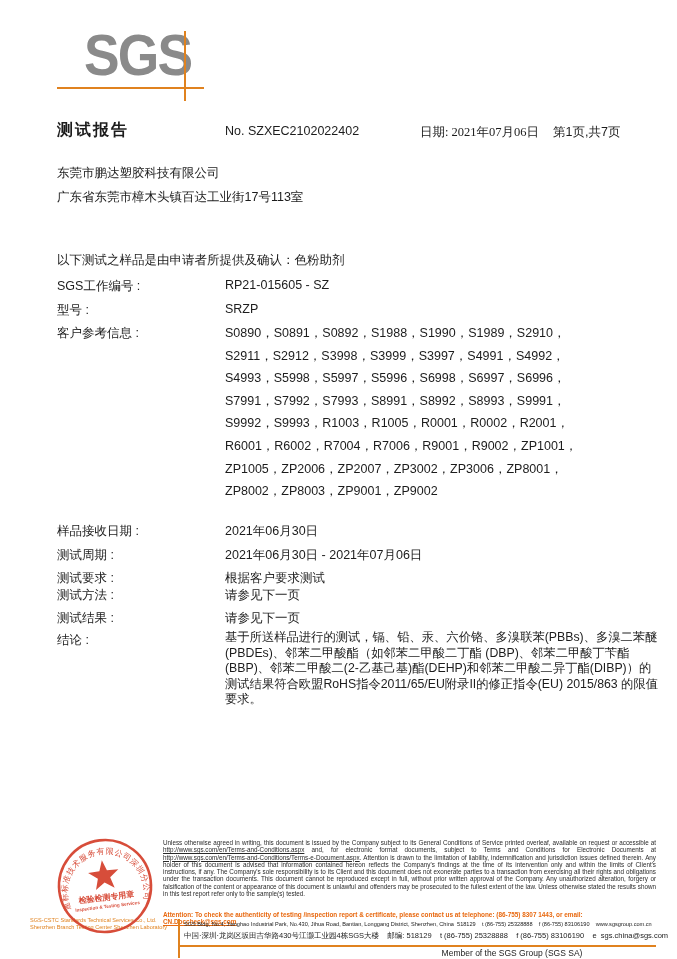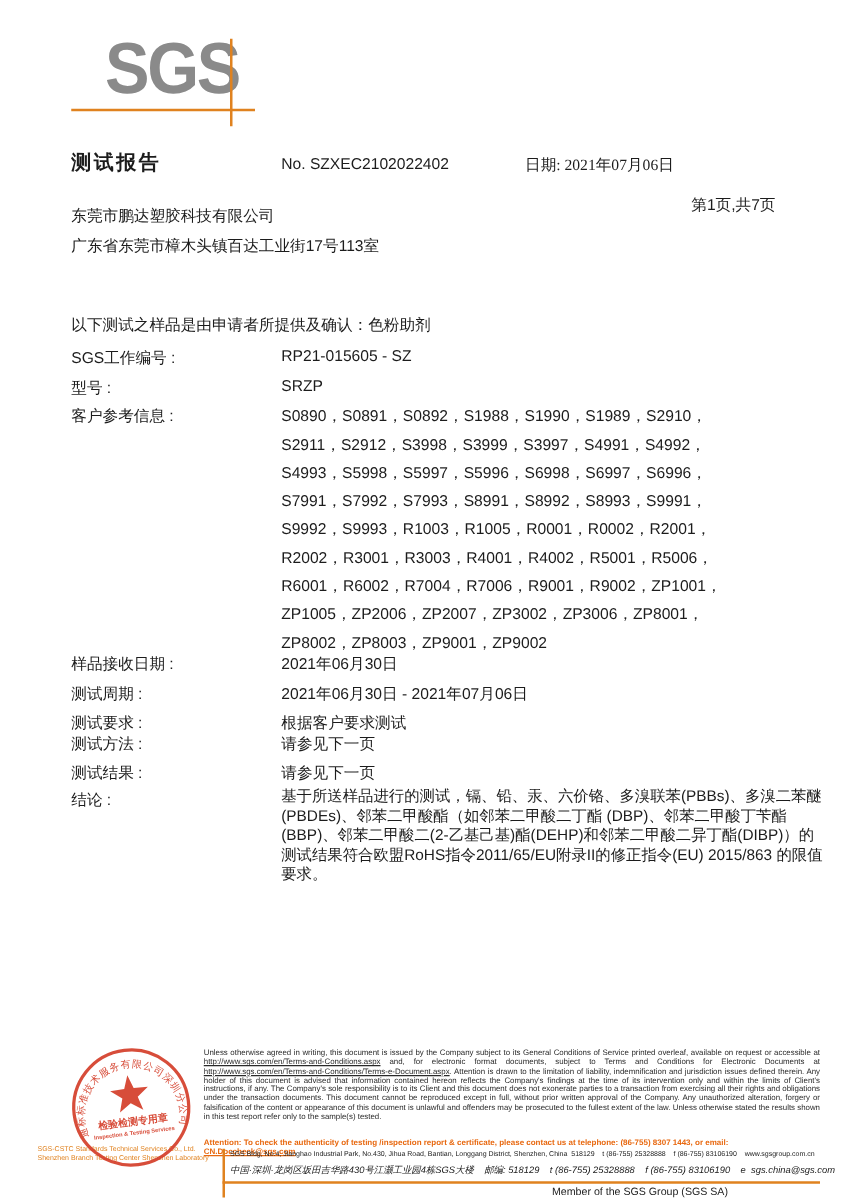--- a/index.html
+++ b/index.html
@@ -7,39 +7,39 @@
         font-family:"Liberation Sans","DejaVu Sans",sans-serif;color:#1c1c1c;}
   .abs{position:absolute;}
   
   .sgs-logo{left:84px;top:26px;font-size:58px;font-weight:bold;color:#8a8a8a;
             letter-spacing:-2px;line-height:1;transform:scale(0.92,1);transform-origin:left top;}
   .logo-hline{left:57px;top:87px;width:147px;height:2px;background:#e0821f;}
   .logo-vline{left:184px;top:31px;width:2px;height:70px;background:#e0821f;}
   .report-title{left:57px;top:120px;font-size:16px;font-weight:bold;letter-spacing:2px;}
   .hdr-no{left:225px;top:124px;font-size:12.5px;}
   .hdr-date{left:420px;top:124px;font-size:12.5px;font-family:Liberation Serif, serif;}
-  .hdr-page{left:553px;top:124px;font-size:12.5px;margin-top:32px;}
+  .hdr-page{left:553px;top:124px;font-size:12.5px;}
   
   .co-name{left:57px;top:165px;font-size:12.5px;}
   .co-addr{left:57px;top:189px;font-size:12.5px;}
   .stmt{left:57px;top:252px;font-size:12.5px;font-family:Liberation Mono, monospace;}
   
   .lbl{left:57px;font-size:12.5px;}
   .val{left:225px;font-size:12.5px;}
   .ref-lines{left:225px;top:322px;font-size:12.5px;line-height:22.6px;}
   .conclusion-text{left:225px;top:630px;width:434px;font-size:12.3px;line-height:15.6px;}
   
   .disclaimer{left:163px;top:839px;width:493px;font-size:6.3px;line-height:7.3px;
               text-align:justify;color:#2a2a2a;}
   .disclaimer .u{text-decoration:underline;}
   .attention{left:163px;top:911px;width:493px;font-size:6.4px;line-height:7.3px;
              font-weight:bold;color:#e8680f;}
   .attention .u{text-decoration:underline;}
   .addr-en{left:184px;top:921px;font-size:5.6px;white-space:pre;color:#222;}
-  .addr-cn{left:184px;top:931px;font-size:7.5px;white-space:pre;color:#222;font-style:italic;}
+  .addr-cn{left:184px;top:931px;font-size:7.5px;white-space:pre;color:#222;}
   .foot-vline{left:178px;top:919px;width:1.5px;height:39px;background:#e0821f;}
   .foot-hline{left:178px;top:945px;width:478px;height:1.5px;background:#e0821f;}
   .member{left:392px;top:948px;width:240px;font-size:8.5px;text-align:center;color:#222;}
   .lab-co{left:30px;top:917px;width:160px;font-size:5.6px;line-height:7px;color:#e0821f;}
   .seal{left:55px;top:836px;width:100px;height:100px;transform:rotate(-7deg);opacity:0.93;}
 </style>
 </head>
 <body>
 
 <div class="page">
@@ -65,21 +65,20 @@
   <div class="abs val" style="top:302px">SRZP</div>
 
   <div class="abs lbl" style="top:325px"></div>
   <div class="abs lbl" style="top:325px">客户参考信息 :</div>
   <div class="abs ref-lines">
     <div>S0890，S0891，S0892，S1988，S1990，S1989，S2910，</div>
     <div>S2911，S2912，S3998，S3999，S3997，S4991，S4992，</div>
     <div>S4993，S5998，S5997，S5996，S6998，S6997，S6996，</div>
     <div>S7991，S7992，S7993，S8991，S8992，S8993，S9991，</div>
     <div>S9992，S9993，R1003，R1005，R0001，R0002，R2001，</div>
-    <div>R2002，R3001，R3003，R4001，R4002，R5001，R5006，</div>
     <div>R6001，R6002，R7004，R7006，R9001，R9002，ZP1001，</div>
     <div>ZP1005，ZP2006，ZP2007，ZP3002，ZP3006，ZP8001，</div>
     <div>ZP8002，ZP8003，ZP9001，ZP9002</div>
   </div>
 
   <div class="abs lbl" style="top:523px">样品接收日期 :</div>
   <div class="abs val" style="top:523px">2021年06月30日</div>
 
   <div class="abs lbl" style="top:547px">测试周期 :</div>
   <div class="abs val" style="top:547px">2021年06月30日 - 2021年07月06日</div>

